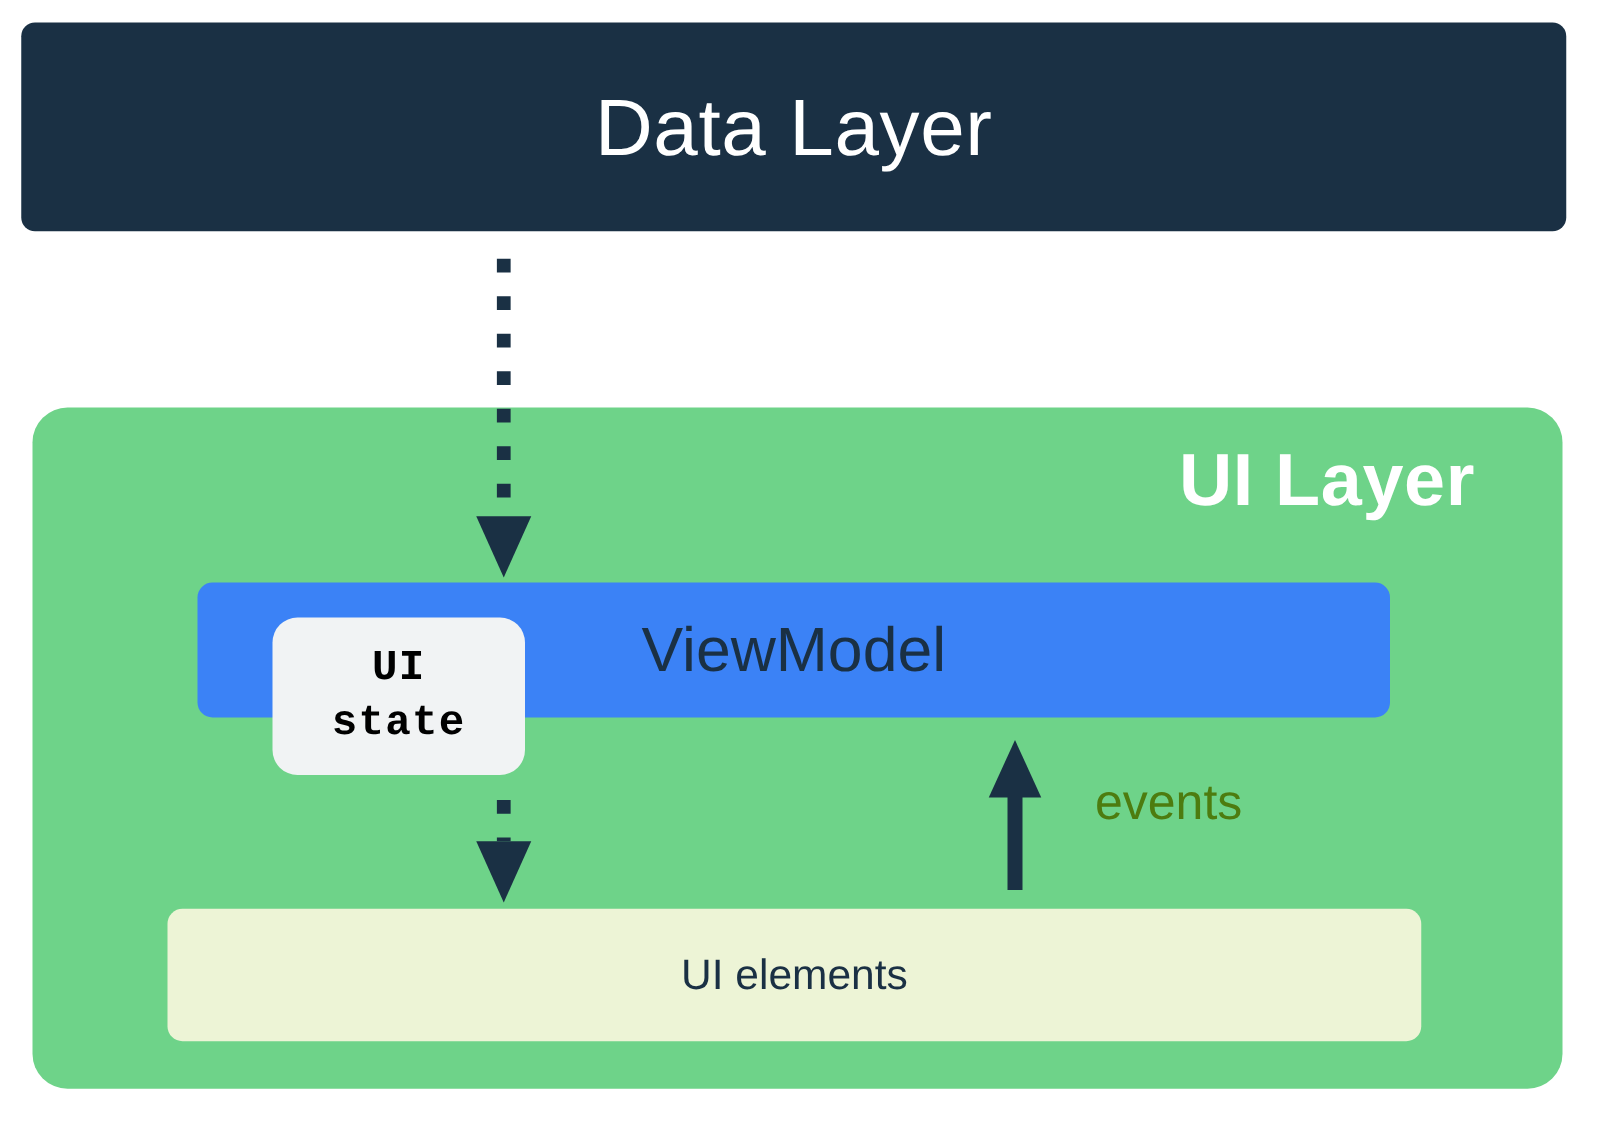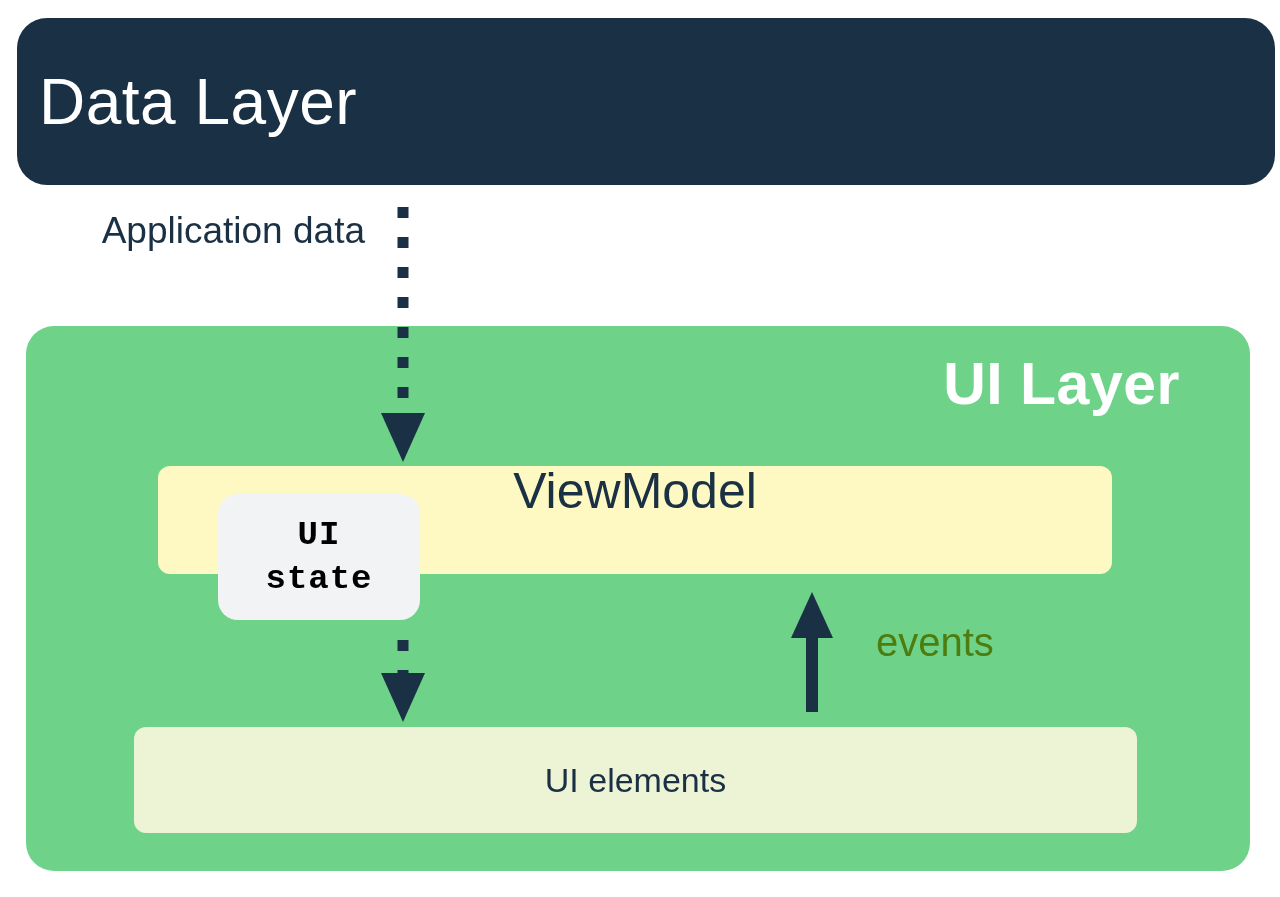--- a/index.html
+++ b/index.html
@@ -21,25 +21,24 @@
   }
 
   
   #data-layer-box {
     position: absolute;
     left: 17px;
     top: 18px;
     width: 1236px;
     height: 167px;
     background: #1a3044;
-    border-radius: 30px;
-    display: flex;
-    align-items: center;
-    justify-content: flex-start;
-    padding-left: 22px;
+    border-radius: 11px;
+    display: flex;
+    align-items: center;
+    justify-content: center;
   }
   #data-layer-label {
     color: #ffffff;
     font-size: 64px;
     font-weight: 400;
     letter-spacing: 0.5px;
     line-height: 1;
   }
 
   
@@ -77,23 +76,24 @@
     letter-spacing: 0.5px;
   }
 
   
   #viewmodel-box {
     position: absolute;
     left: 158px;
     top: 466px;
     width: 954px;
     height: 108px;
-    background: #fef9c3;
+    background: #3b82f6;
     border-radius: 12px;
     display: flex;
+    align-items: center;
     justify-content: center;
   }
   #viewmodel-label {
     color: #1a3044;
     font-size: 50px;
     font-weight: 400;
     line-height: 1;
   }
 
   
@@ -177,21 +177,20 @@
 </style>
 </head>
 <body>
 
 <div id="diagram-canvas">
 
   <div id="data-layer-box">
     <span id="data-layer-label">Data Layer</span>
   </div>
 
-  <div id="application-data-label">Application data</div>
 
   <div id="ui-layer-box"></div>
   <div id="ui-layer-label">UI Layer</div>
 
   <div id="viewmodel-box">
     <span id="viewmodel-label">ViewModel</span>
   </div>
 
   <div id="ui-state-chip">
     <span class="chip-line">UI</span>

